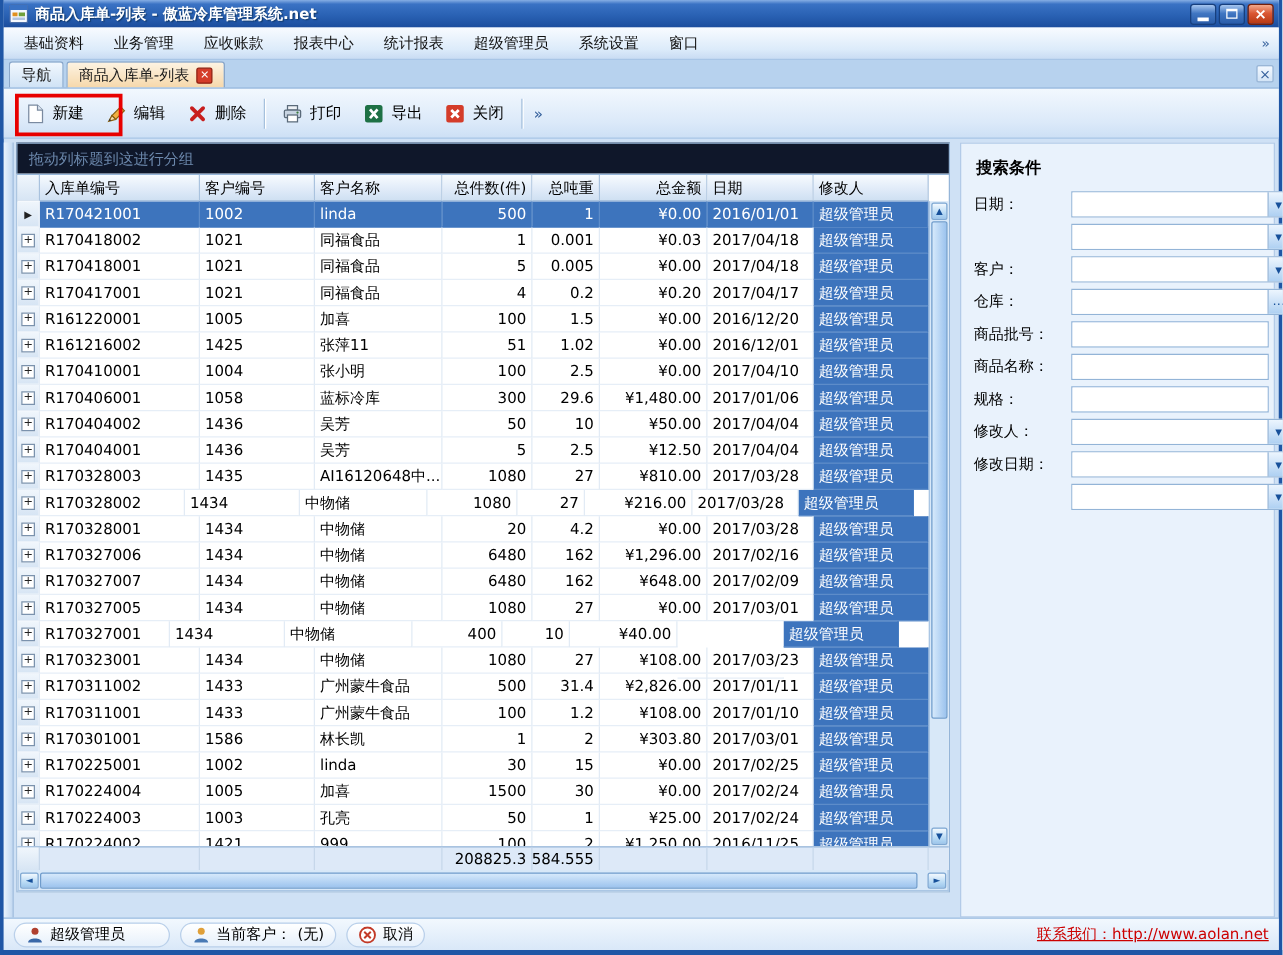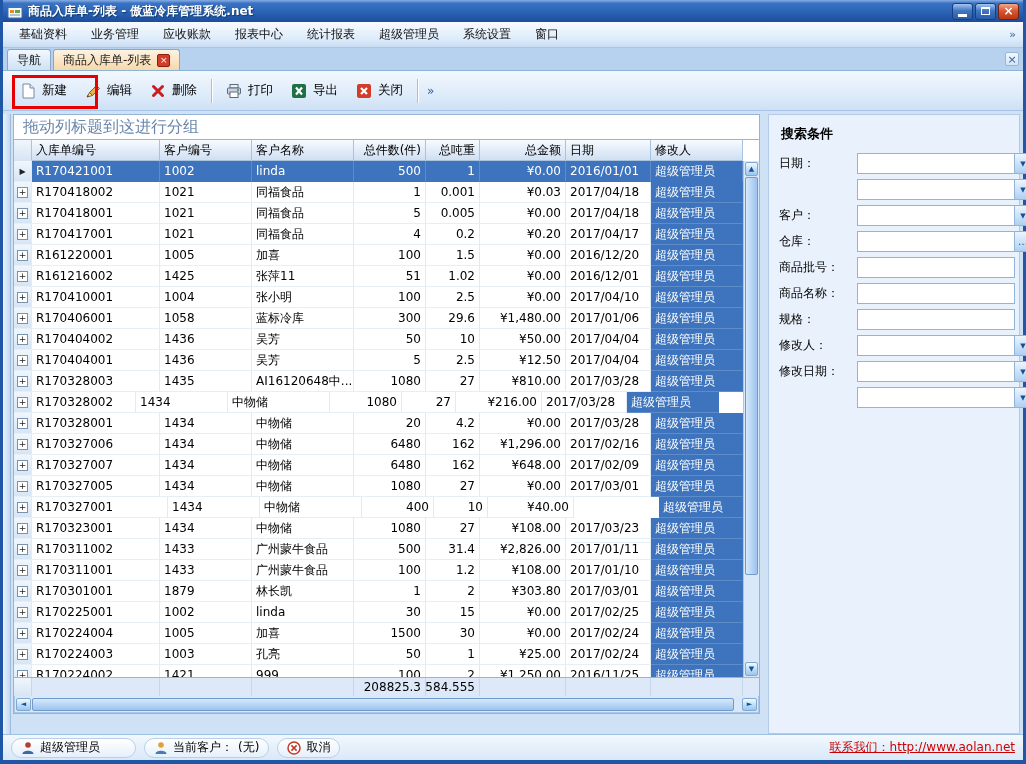--- a/index.html
+++ b/index.html
@@ -45,21 +45,21 @@
   .tb-btn .icon{display:flex;}
   .tb-sep{width:1px;height:24px;background:#a6c1dd;margin:0 5px;box-shadow:1px 0 0 #fff;}
   .tb-overflow{color:#35609c;font-size:12px;padding:0 4px;}
   .annotation-box{position:absolute;left:9px;top:4px;width:86px;height:34px;border:3px solid #e80000;
     pointer-events:none;z-index:6;}
   
   .content{flex:1;display:flex;padding:3px 3px 0 0;min-height:0;}
   .left-splitter{width:8px;flex:0 0 8px;background:linear-gradient(90deg,#eaf3fc,#c3d9f1);
     border-right:1px solid #9fbcdd;margin-right:2px;}
   .grid-panel{width:747px;flex:0 0 747px;display:flex;flex-direction:column;}
-  .group-hint{height:25px;flex:0 0 25px;background:#ffffff;color:#6b87ab;font-size:16px;
+  .group-hint{height:25px;flex:0 0 25px;background:#0f172a;color:#6b87ab;font-size:12px;
     display:flex;align-items:center;padding:0 9px;border:1px solid #95b5d8;border-bottom:none;}
   .grid-wrap{border:1px solid #95b5d8;background:#fff;display:flex;flex-direction:column;}
   .grid-header{display:flex;height:21px;flex:0 0 21px;}
   .cell{font-size:12px;padding:0 4px;display:flex;align-items:center;white-space:nowrap;overflow:hidden;
     flex:0 0 auto;color:#000;}
   .cell.h{background:linear-gradient(#f7fbfe,#dfeaf8 60%,#cfe0f2);
     border-right:1px solid #a9c2de;border-bottom:1px solid #a9c2de;}
   .cell.right{justify-content:flex-end;}
   .cell.ind{width:18px;flex:0 0 18px;background:linear-gradient(#f0f6fc,#d7e5f4);
     border-right:1px solid #a9c2de;border-bottom:1px solid #d9e4f0;justify-content:center;padding:0;}
@@ -392,21 +392,21 @@
                 <div class="cell right" style="width: 72px;">1080</div>
                 <div class="cell right" style="width: 54px;">27</div>
                 <div class="cell right" style="width: 86px;">¥810.00</div>
                 <div class="cell left" style="width: 85px;">2017/03/28</div>
                 <div class="cell left modifier" style="width: 92px;">超级管理员</div>
               </div>
               <div class="grid-row">
                 <div class="cell ind">
                   <span class="expand-box">+</span>
                 </div>
-                <div class="cell left" style="width: 104px;">R170328002</div>
+                <div class="cell left" style="width: 116px;">R170328002</div>
                 <div class="cell left" style="width: 92px;">1434</div>
                 <div class="cell left" style="width: 102px;">中物储</div>
                 <div class="cell right" style="width: 72px;">1080</div>
                 <div class="cell right" style="width: 54px;">27</div>
                 <div class="cell right" style="width: 86px;">¥216.00</div>
                 <div class="cell left" style="width: 85px;">2017/03/28</div>
                 <div class="cell left modifier" style="width: 92px;">超级管理员</div>
               </div>
               <div class="grid-row">
                 <div class="cell ind">
@@ -457,21 +457,21 @@
                 <div class="cell right" style="width: 72px;">1080</div>
                 <div class="cell right" style="width: 54px;">27</div>
                 <div class="cell right" style="width: 86px;">¥0.00</div>
                 <div class="cell left" style="width: 85px;">2017/03/01</div>
                 <div class="cell left modifier" style="width: 92px;">超级管理员</div>
               </div>
               <div class="grid-row">
                 <div class="cell ind">
                   <span class="expand-box">+</span>
                 </div>
-                <div class="cell left" style="width: 136px;">R170327001</div>
+                <div class="cell left" style="width: 104px;">R170327001</div>
                 <div class="cell left" style="width: 92px;">1434</div>
                 <div class="cell left" style="width: 102px;">中物储</div>
                 <div class="cell right" style="width: 72px;">400</div>
                 <div class="cell right" style="width: 54px;">10</div>
                 <div class="cell right" style="width: 86px;">¥40.00</div>
                 <div class="cell left" style="width: 85px; margin-top: 45px;">2017/03/27</div>
                 <div class="cell left modifier" style="width: 92px;">超级管理员</div>
               </div>
               <div class="grid-row">
                 <div class="cell ind">
@@ -510,21 +510,21 @@
                 <div class="cell right" style="width: 54px;">1.2</div>
                 <div class="cell right" style="width: 86px;">¥108.00</div>
                 <div class="cell left" style="width: 85px;">2017/01/10</div>
                 <div class="cell left modifier" style="width: 92px;">超级管理员</div>
               </div>
               <div class="grid-row">
                 <div class="cell ind">
                   <span class="expand-box">+</span>
                 </div>
                 <div class="cell left" style="width: 128px;">R170301001</div>
-                <div class="cell left" style="width: 92px;">1879</div>
+                <div class="cell left" style="width: 92px;">1586</div>
                 <div class="cell left" style="width: 102px;">林长凯</div>
                 <div class="cell right" style="width: 72px;">1</div>
                 <div class="cell right" style="width: 54px;">2</div>
                 <div class="cell right" style="width: 86px;">¥303.80</div>
                 <div class="cell left" style="width: 85px;">2017/03/01</div>
                 <div class="cell left modifier" style="width: 92px;">超级管理员</div>
               </div>
               <div class="grid-row">
                 <div class="cell ind">
                   <span class="expand-box">+</span>

